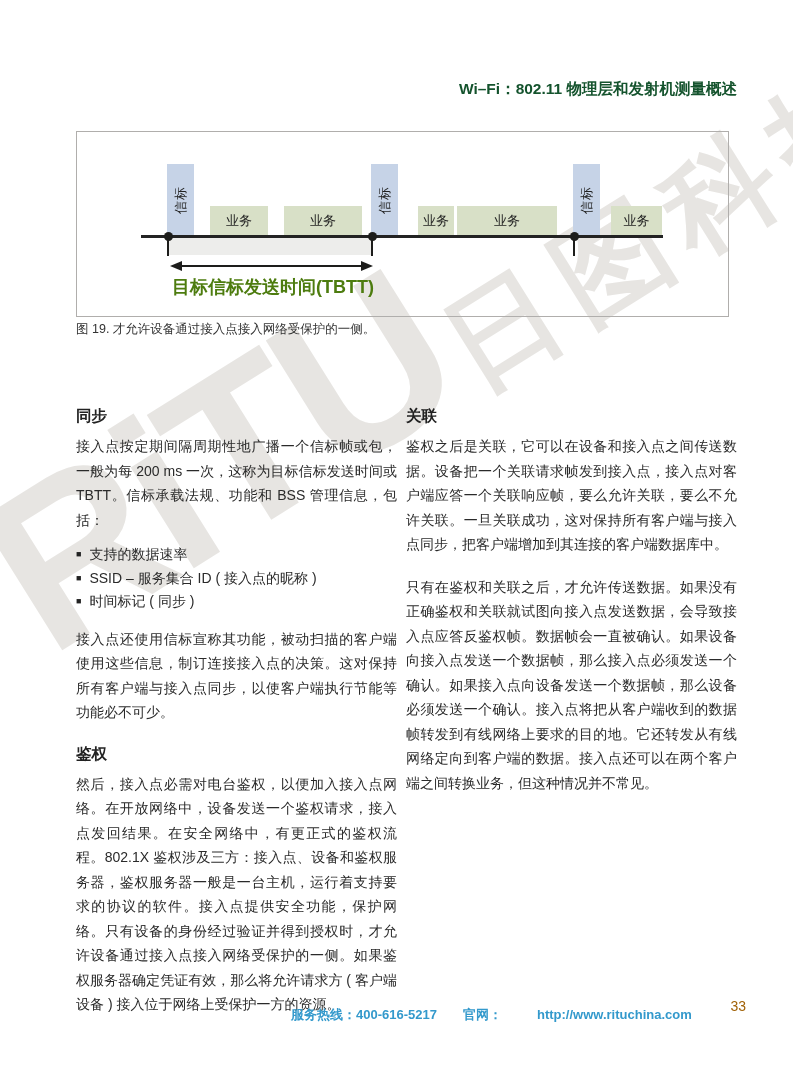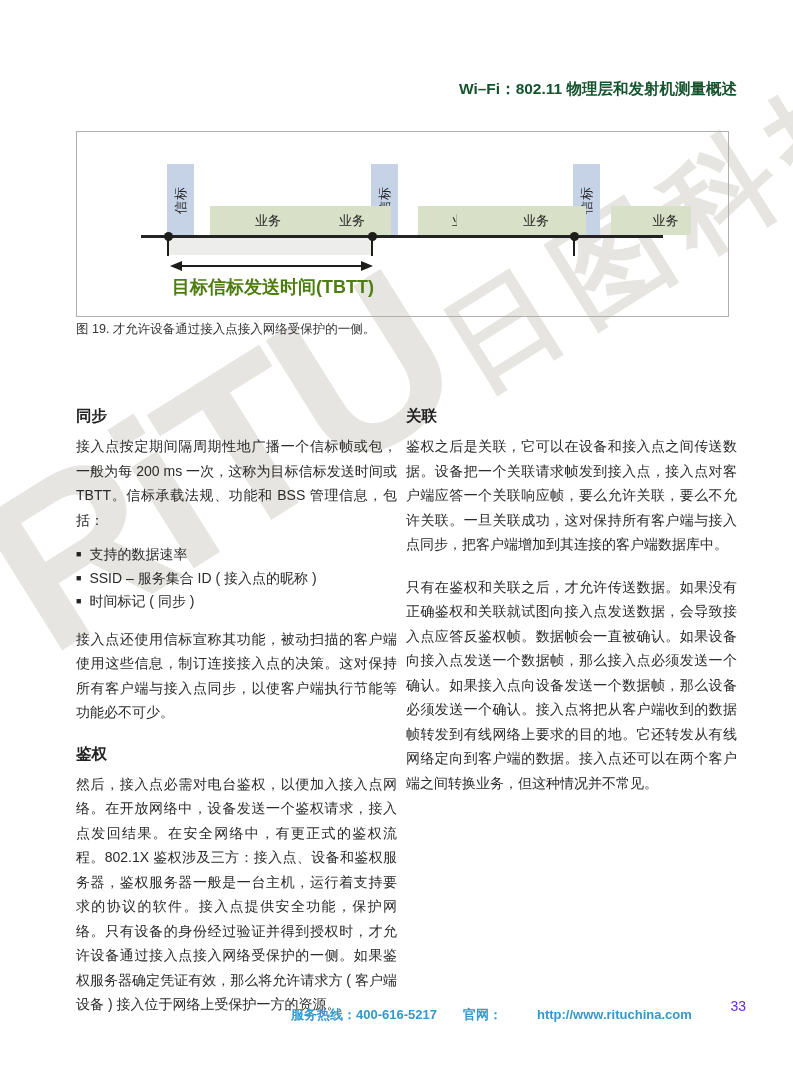--- a/index.html
+++ b/index.html
@@ -44,21 +44,21 @@
     display:flex;align-items:center;justify-content:center;
   }
   .beacon span{
     transform:rotate(-90deg);white-space:nowrap;
     font-size:13px;color:#222;letter-spacing:1px;
   }
   .traffic{
     position:absolute;top:74px;height:29px;
     background:var(--traffic,#d8e0c7);
     display:flex;align-items:center;justify-content:center;
-    font-size:13px;color:#222;padding-left:29px;
+    font-size:13px;color:#222;
   }
   .tl-dot{position:absolute;width:9px;height:9px;border-radius:50%;background:#1d1d1b;top:100px;}
   .tl-tick{position:absolute;width:2px;height:20px;background:#1d1d1b;top:104px;}
   .interval-shade{
     position:absolute;left:92px;top:106px;width:203px;height:17px;
     background:var(--interval,#ededeb);
   }
   .tbtt-line{position:absolute;left:104px;top:133px;width:180px;height:2px;background:#1d1d1b;}
   .tbtt-ah{position:absolute;width:0;height:0;border-top:5px solid transparent;border-bottom:5px solid transparent;top:129px;}
   .tbtt-ah.left{left:93px;border-right:12px solid #1d1d1b;}
@@ -84,21 +84,21 @@
   
   .footer{
     position:absolute;left:291px;top:1006px;
     font-size:13px;font-weight:bold;color:var(--accent,#3399cc);
     white-space:nowrap;
   }
   .footer .gap{display:inline-block;width:26px;}
   .footer a{color:var(--accent,#3399cc);text-decoration:none;margin-left:35px;}
   .page-number{
     position:absolute;left:716px;top:998px;width:30px;
-    font-size:14px;color:#6d28d9;text-align:right;
+    font-size:14px;color:#a16207;text-align:right;
   }
 </style>
 </head>
 <body>
 
 <div class="watermark-anchor">
   <div class="watermark">
     <span class="wm-latin">RiTU</span><span class="wm-cjk">日图科技</span>
   </div>
 </div>

